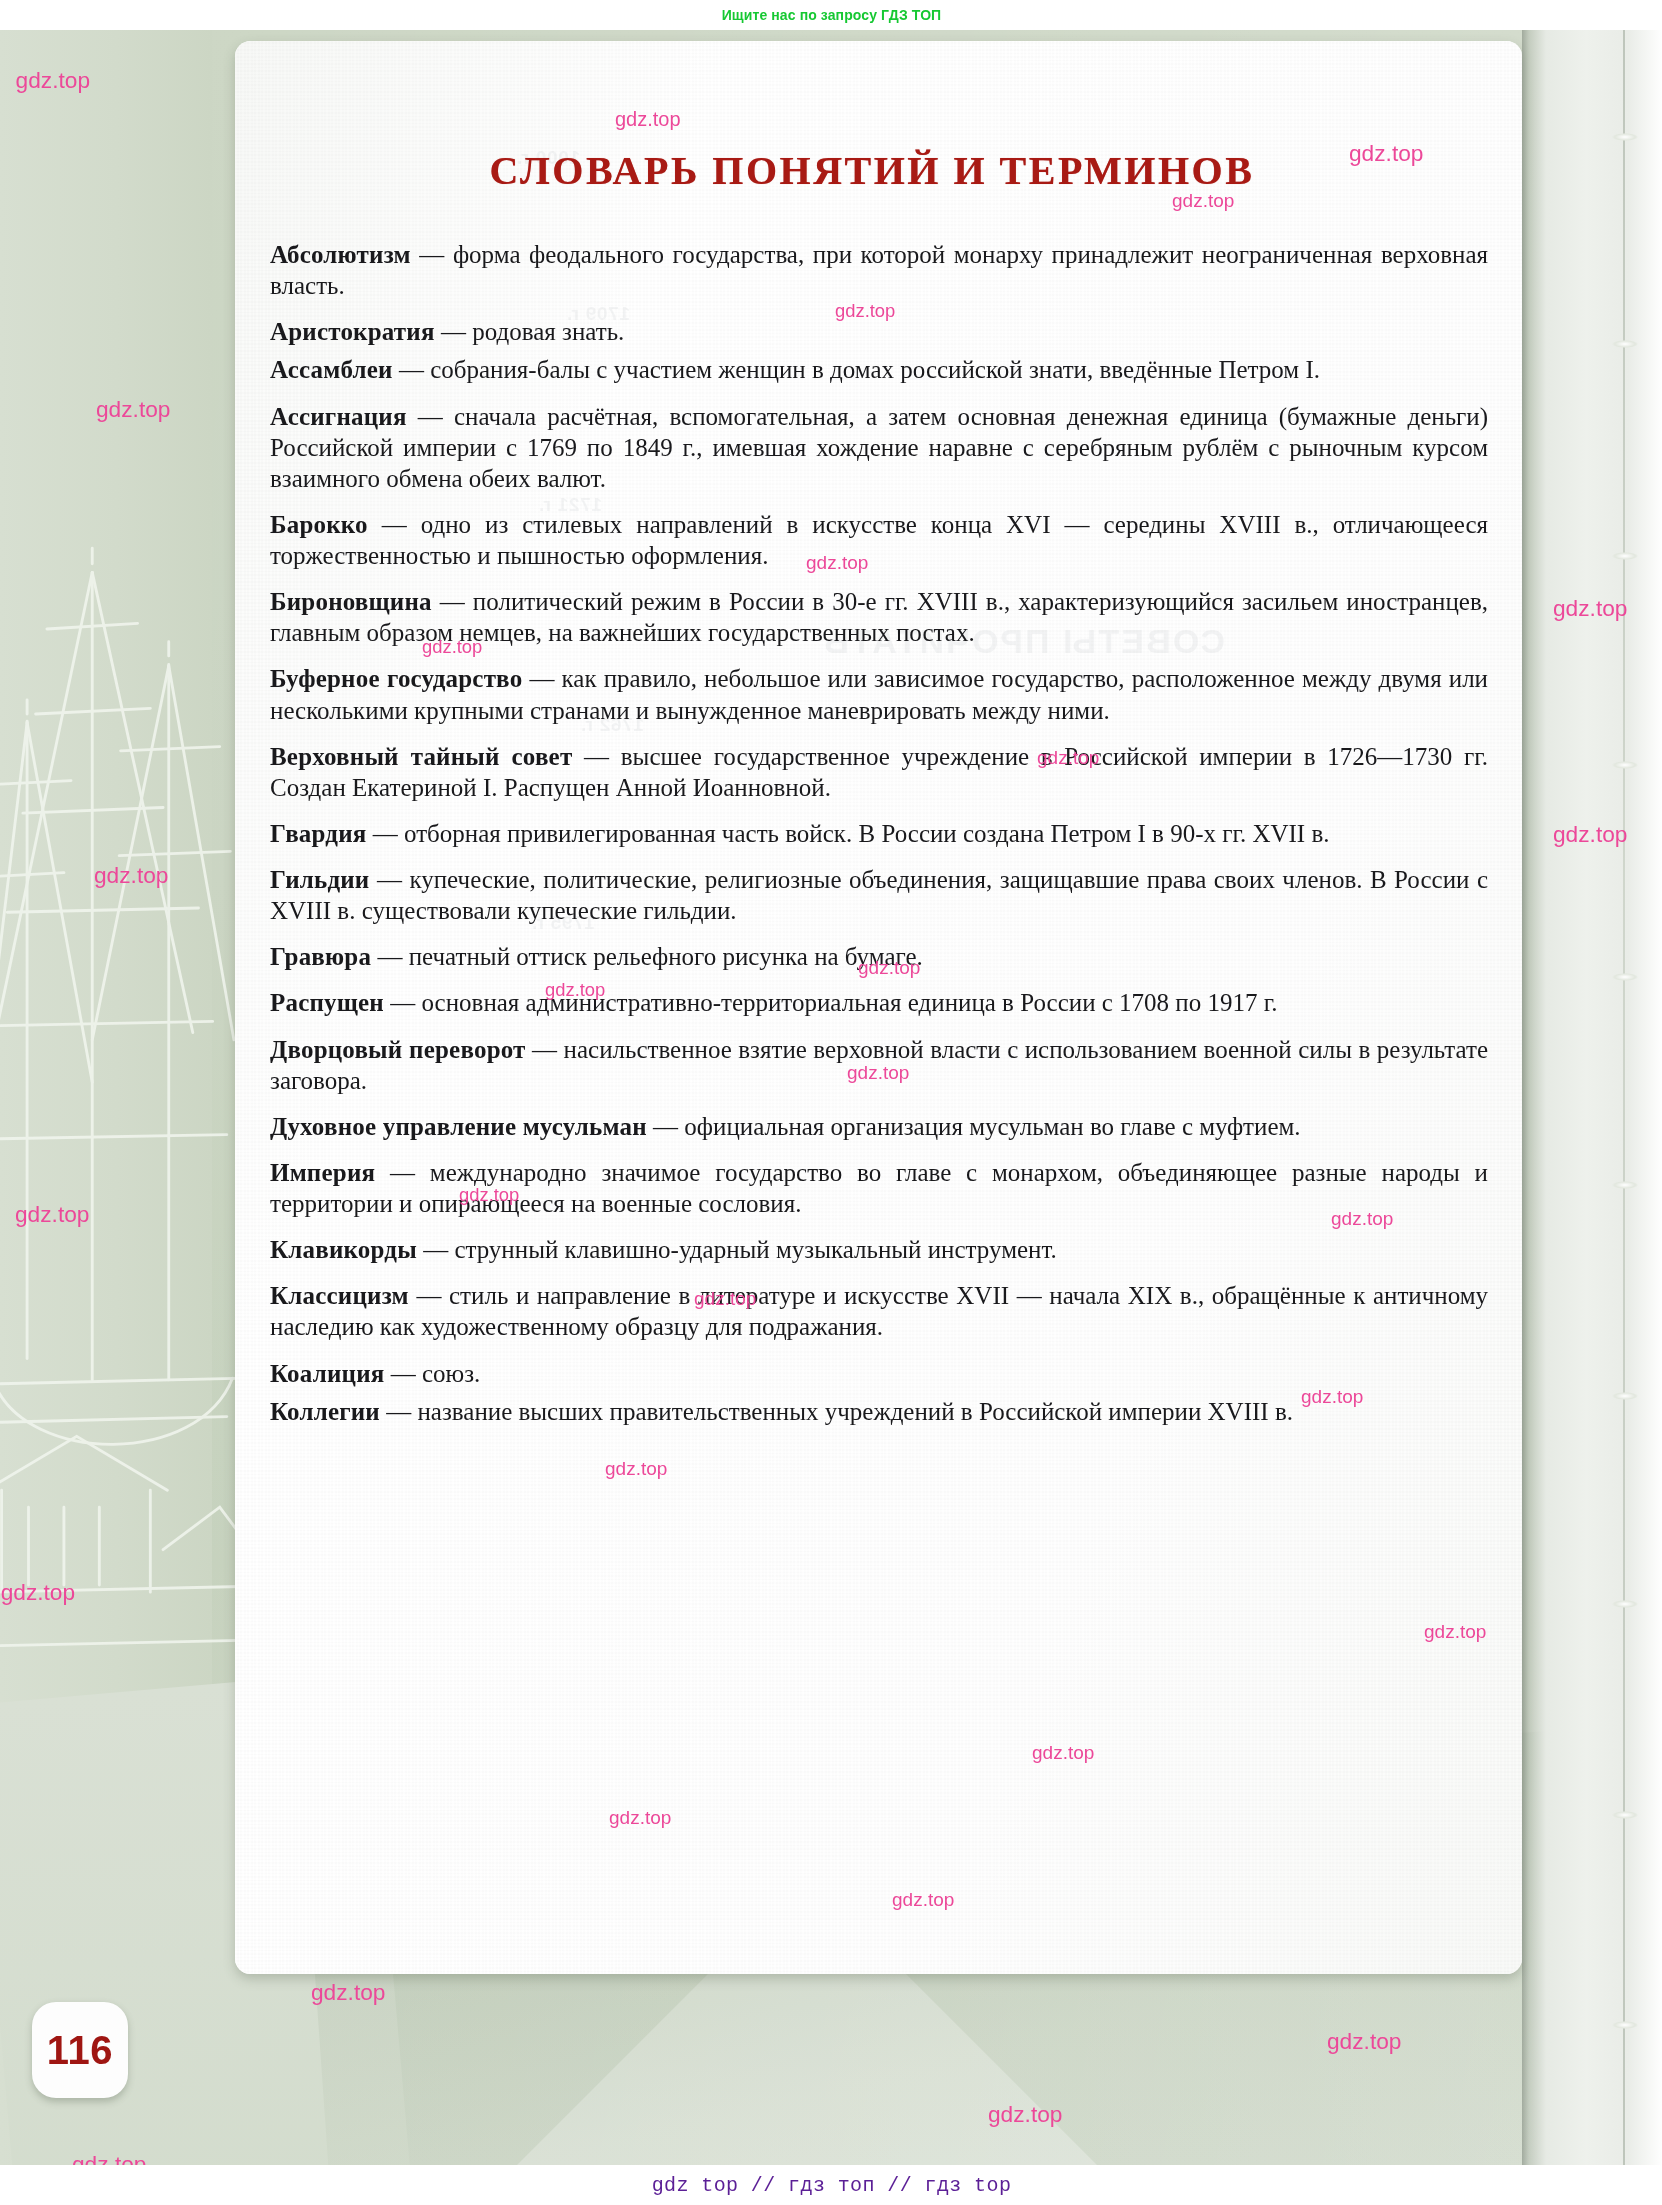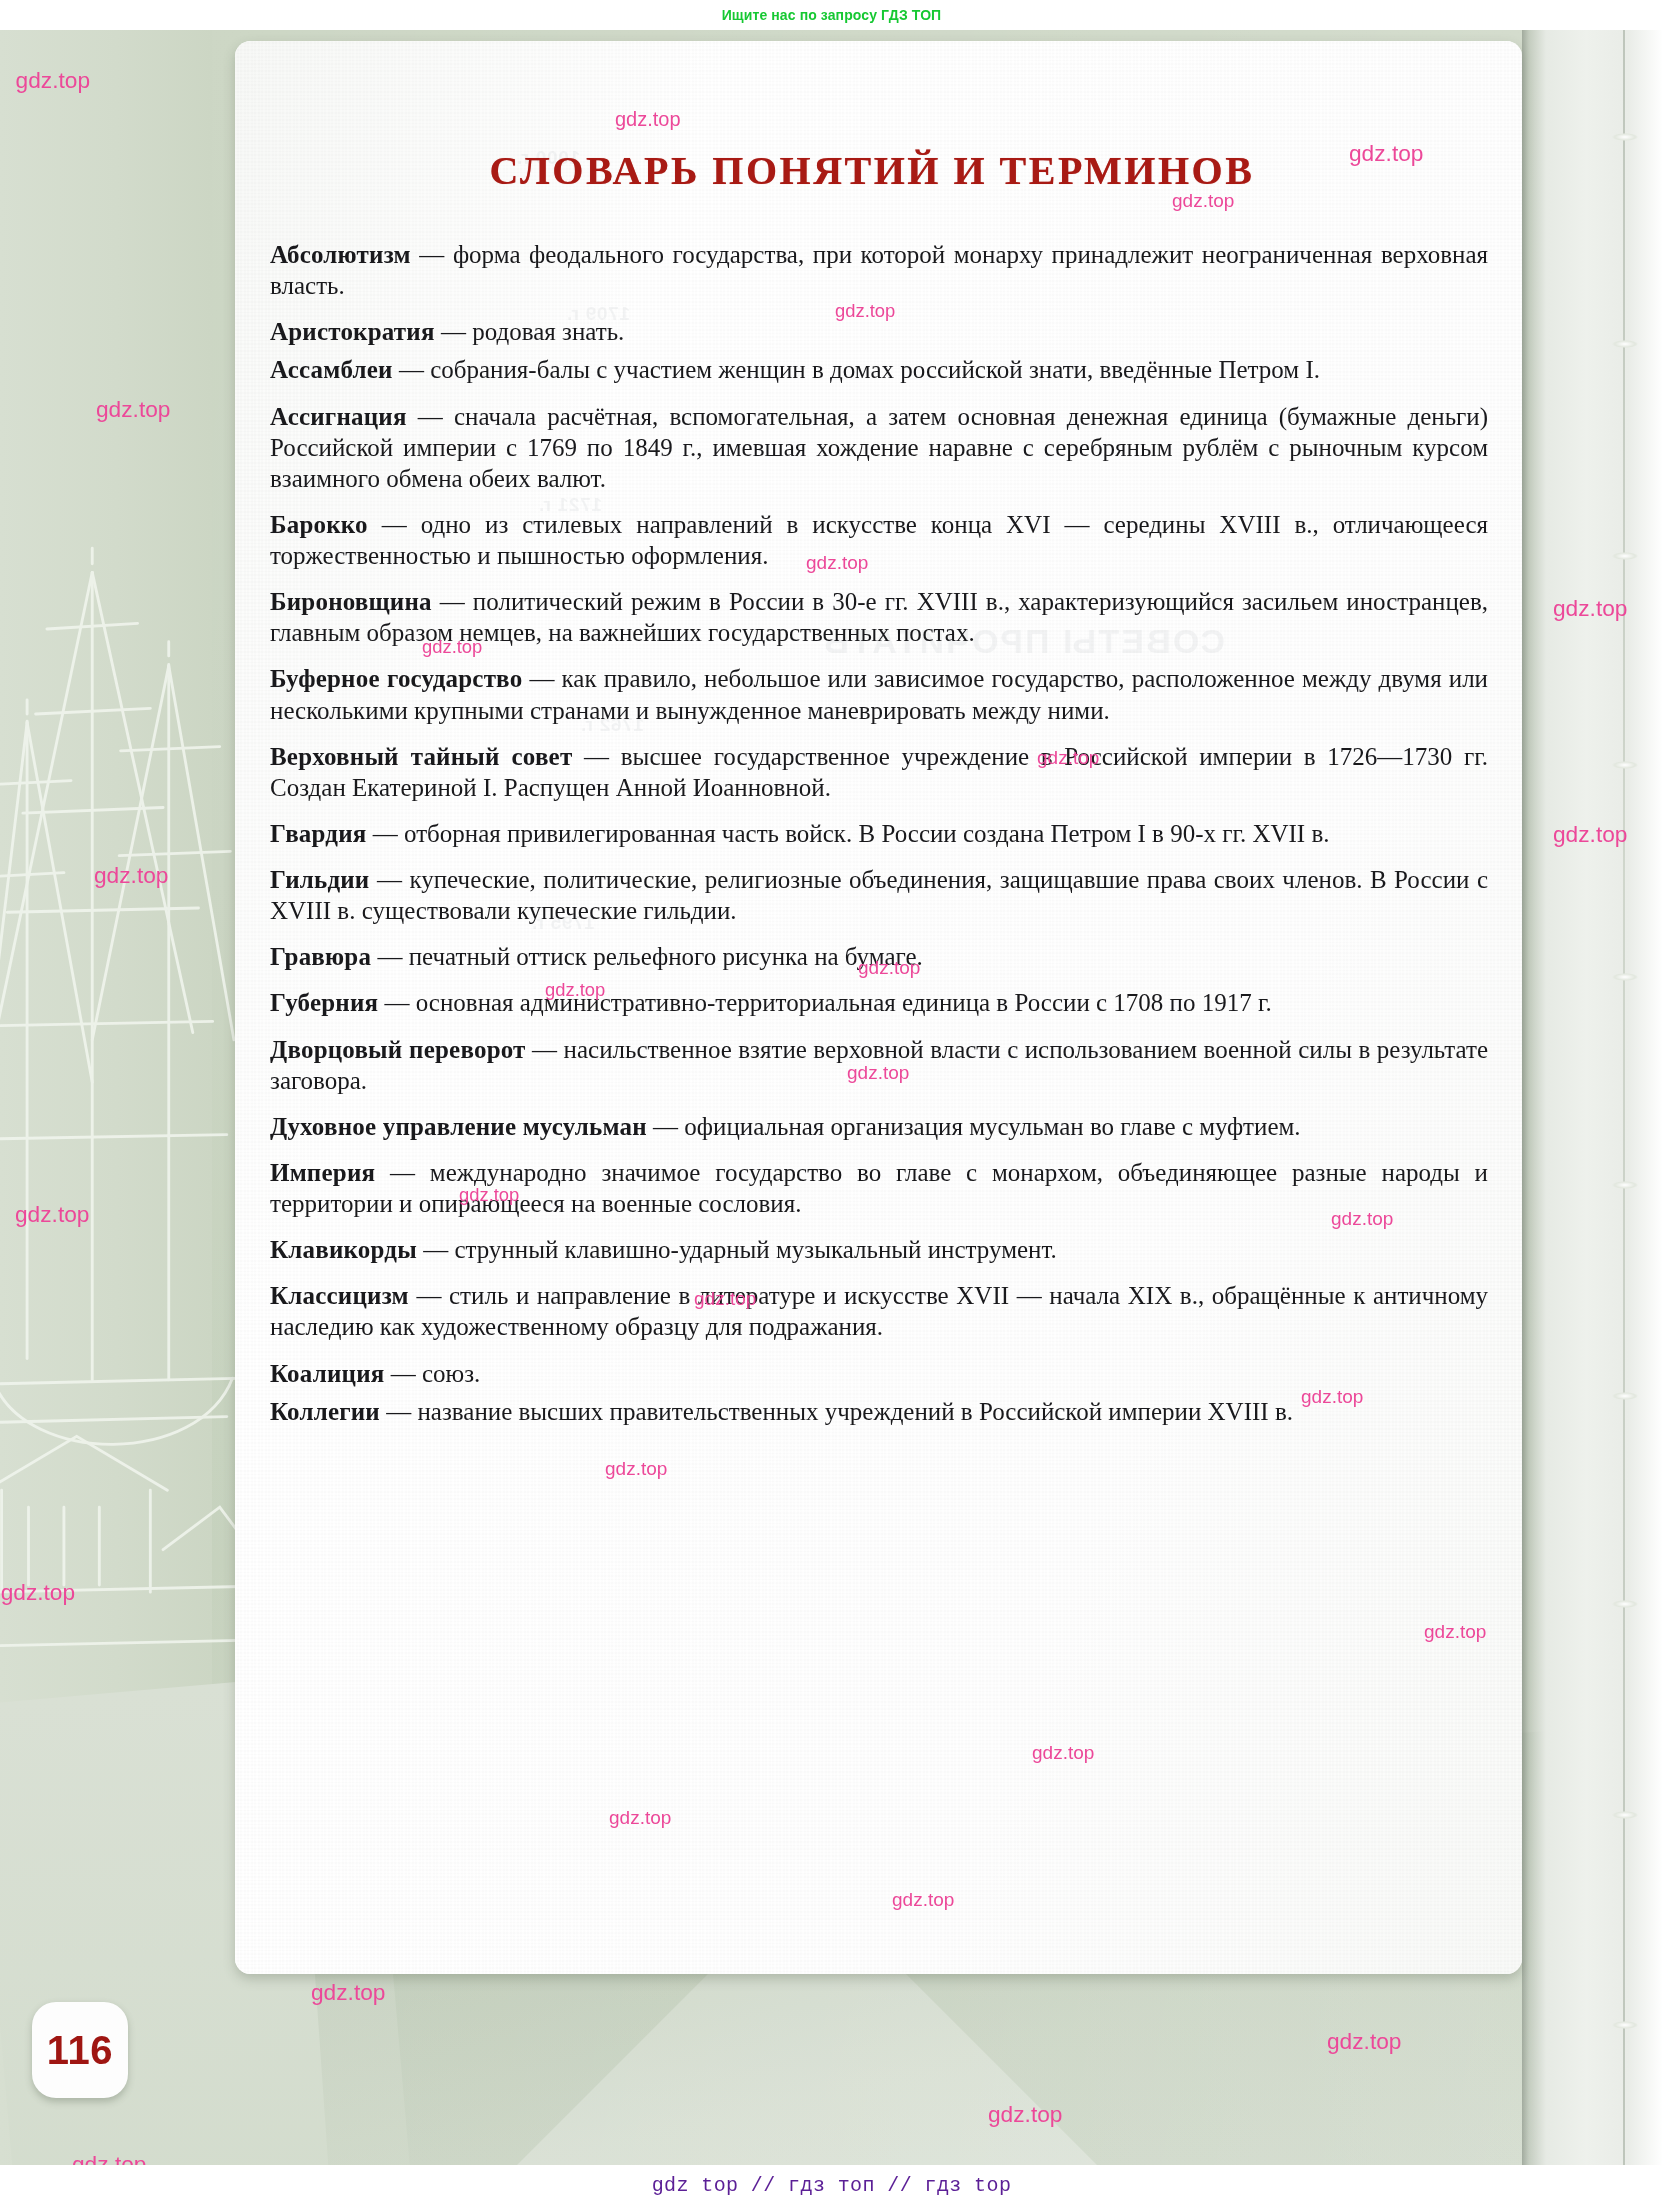--- a/index.html
+++ b/index.html
@@ -351,21 +351,21 @@
             <p class="entry tight"><b>Аристократия</b><span> — </span><span>родовая знать.</span></p>
             <p class="entry"><b>Ассамблеи</b><span> — </span><span>собрания-балы с участием женщин в домах российской знати, введённые Петром I.</span></p>
             <p class="entry"><b>Ассигнация</b><span> — </span><span>сначала расчётная, вспомогательная, а затем основная денежная единица (бумажные деньги) Российской империи с 1769 по 1849 г., имевшая хождение наравне с серебряным рублём с рыночным курсом взаимного обмена обеих валют.</span></p>
             <p class="entry"><b>Барокко</b><span> — </span><span>одно из стилевых направлений в искусстве конца XVI — середины XVIII в., отличающееся торжественностью и пышностью оформления.</span></p>
             <p class="entry"><b>Бироновщина</b><span> — </span><span>политический режим в России в 30-е гг. XVIII в., характеризующийся засильем иностранцев, главным образом немцев, на важнейших государственных постах.</span></p>
             <p class="entry"><b>Буферное государство</b><span> — </span><span>как правило, небольшое или зависимое государство, расположенное между двумя или несколькими крупными странами и вынужденное маневрировать между ними.</span></p>
             <p class="entry"><b>Верховный тайный совет</b><span> — </span><span>высшее государственное учреждение в Российской империи в 1726—1730 гг. Создан Екатериной I. Распущен Анной Иоанновной.</span></p>
             <p class="entry"><b>Гвардия</b><span> — </span><span>отборная привилегированная часть войск. В России создана Петром I в 90-х гг. XVII в.</span></p>
             <p class="entry"><b>Гильдии</b><span> — </span><span>купеческие, политические, религиозные объединения, защищавшие права своих членов. В России с XVIII в. существовали купеческие гильдии.</span></p>
             <p class="entry"><b>Гравюра</b><span> — </span><span>печатный оттиск рельефного рисунка на бумаге.</span></p>
-            <p class="entry"><b>Губерния</b><span> — </span><span>основная административно-территориальная единица в России с 1708 по 1917 г.</span></p>
+            <p class="entry"><b>Распущен</b><span> — </span><span>основная административно-территориальная единица в России с 1708 по 1917 г.</span></p>
             <p class="entry"><b>Дворцовый переворот</b><span> — </span><span>насильственное взятие верховной власти с использованием военной силы в результате заговора.</span></p>
             <p class="entry"><b>Духовное управление мусульман</b><span> — </span><span>официальная организация мусульман во главе с муфтием.</span></p>
             <p class="entry"><b>Империя</b><span> — </span><span>международно значимое государство во главе с монархом, объединяющее разные народы и территории и опирающееся на военные сословия.</span></p>
             <p class="entry"><b>Клавикорды</b><span> — </span><span>струнный клавишно-ударный музыкальный инструмент.</span></p>
             <p class="entry"><b>Классицизм</b><span> — </span><span>стиль и направление в литературе и искусстве XVII — начала XIX в., обращённые к античному наследию как художественному образцу для подражания.</span></p>
             <p class="entry tight"><b>Коалиция</b><span> — </span><span>союз.</span></p>
             <p class="entry"><b>Коллегии</b><span> — </span><span>название высших правительственных учреждений в Российской империи XVIII в.</span></p>
           </div>
       </div>
     </div>

